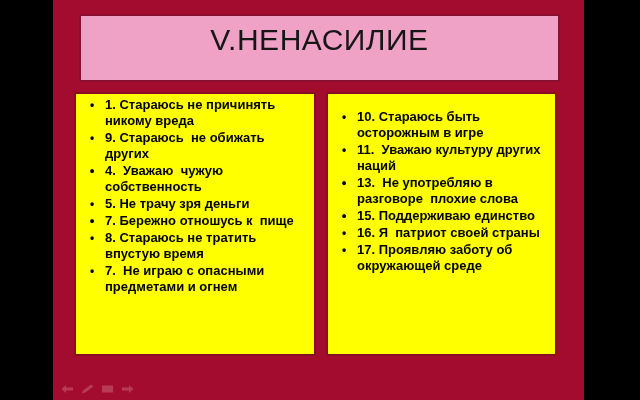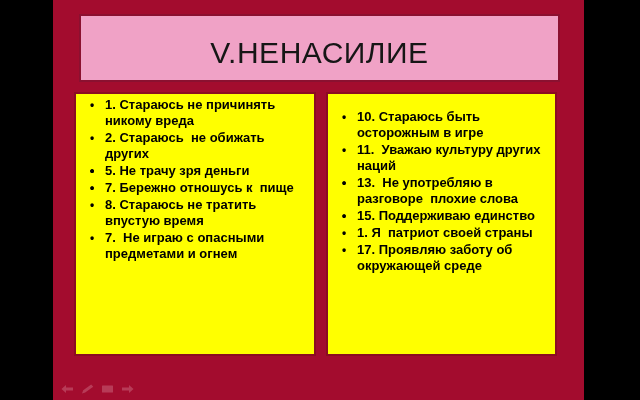--- a/index.html
+++ b/index.html
@@ -32,21 +32,21 @@
     width: 481px;
     height: 68px;
     background: #F0A2C6;
     border: 2px solid #8B1030;
     box-sizing: border-box;
   }
   .title {
     text-align: center;
     font-size: 30px;
     line-height: 40px;
-    padding-top: 17px;
+    padding-top: 4px;
     color: #161616;
     letter-spacing: 0.5px;
   }
   .list-box {
     position: absolute;
     top: 92px;
     height: 264px;
     background: #FFFF00;
     border: 2px solid #8B0D22;
     box-sizing: border-box;
@@ -101,24 +101,25 @@
   <div class="slide">
 
     <div class="title-box">
       <div class="title">V.НЕНАСИЛИЕ</div>
     </div>
 
     <div class="list-box left">
       <ul class="list">
           <li class="item"><span class="bullet">•</span><span class="item-text">1. Стараюсь не причинять
 никому вреда</span></li>
-          <li class="item"><span class="bullet">•</span><span class="item-text">2. Стараюсь  не обижать
+          <li class="item"><span class="bullet">•</span><span class="item-text">9. Стараюсь  не обижать
 других</span></li>
           <li class="item"><span class="bullet">•</span></li>
-          <li class="item"><span class="bullet">•</span></li>
+          <li class="item"><span class="bullet">•</span><span class="item-text">4.  Уважаю  чужую
+собственность</span></li>
           <li class="item"><span class="bullet">•</span><span class="item-text">5. Не трачу зря деньги</span></li>
           <li class="item"><span class="bullet">•</span></li>
           <li class="item"><span class="bullet">•</span><span class="item-text">7. Бережно отношусь к  пище</span></li>
           <li class="item"><span class="bullet">•</span><span class="item-text">8. Стараюсь не тратить
 впустую время</span></li>
           <li class="item"><span class="bullet">•</span><span class="item-text">7.  Не играю с опасными
 предметами и огнем</span></li>
         </ul>
     </div>
 
@@ -126,21 +127,21 @@
       <ul class="list">
           <li class="item"><span class="bullet">•</span><span class="item-text">10. Стараюсь быть
 осторожным в игре</span></li>
           <li class="item"><span class="bullet">•</span><span class="item-text">11.  Уважаю культуру других
 наций</span></li>
           <li class="item"><span class="bullet">•</span></li>
           <li class="item"><span class="bullet">•</span><span class="item-text">13.  Не употребляю в
 разговоре  плохие слова</span></li>
           <li class="item"><span class="bullet">•</span></li>
           <li class="item"><span class="bullet">•</span><span class="item-text">15. Поддерживаю единство</span></li>
-          <li class="item"><span class="bullet">•</span><span class="item-text">1. Я  патриот своей страны</span></li>
+          <li class="item"><span class="bullet">•</span><span class="item-text">16. Я  патриот своей страны</span></li>
           <li class="item"><span class="bullet">•</span><span class="item-text">17. Проявляю заботу об
 окружающей среде</span></li>
         </ul>
     </div>
 
     <div class="nav">
       <span class="nav-icon">
         <svg width="13" height="10" viewBox="0 0 13 10">
           <path d="M5 1 L5 3.4 L12 3.4 L12 6.6 L5 6.6 L5 9 L0.5 5 Z" fill="#C9637A"></path>
         </svg>

